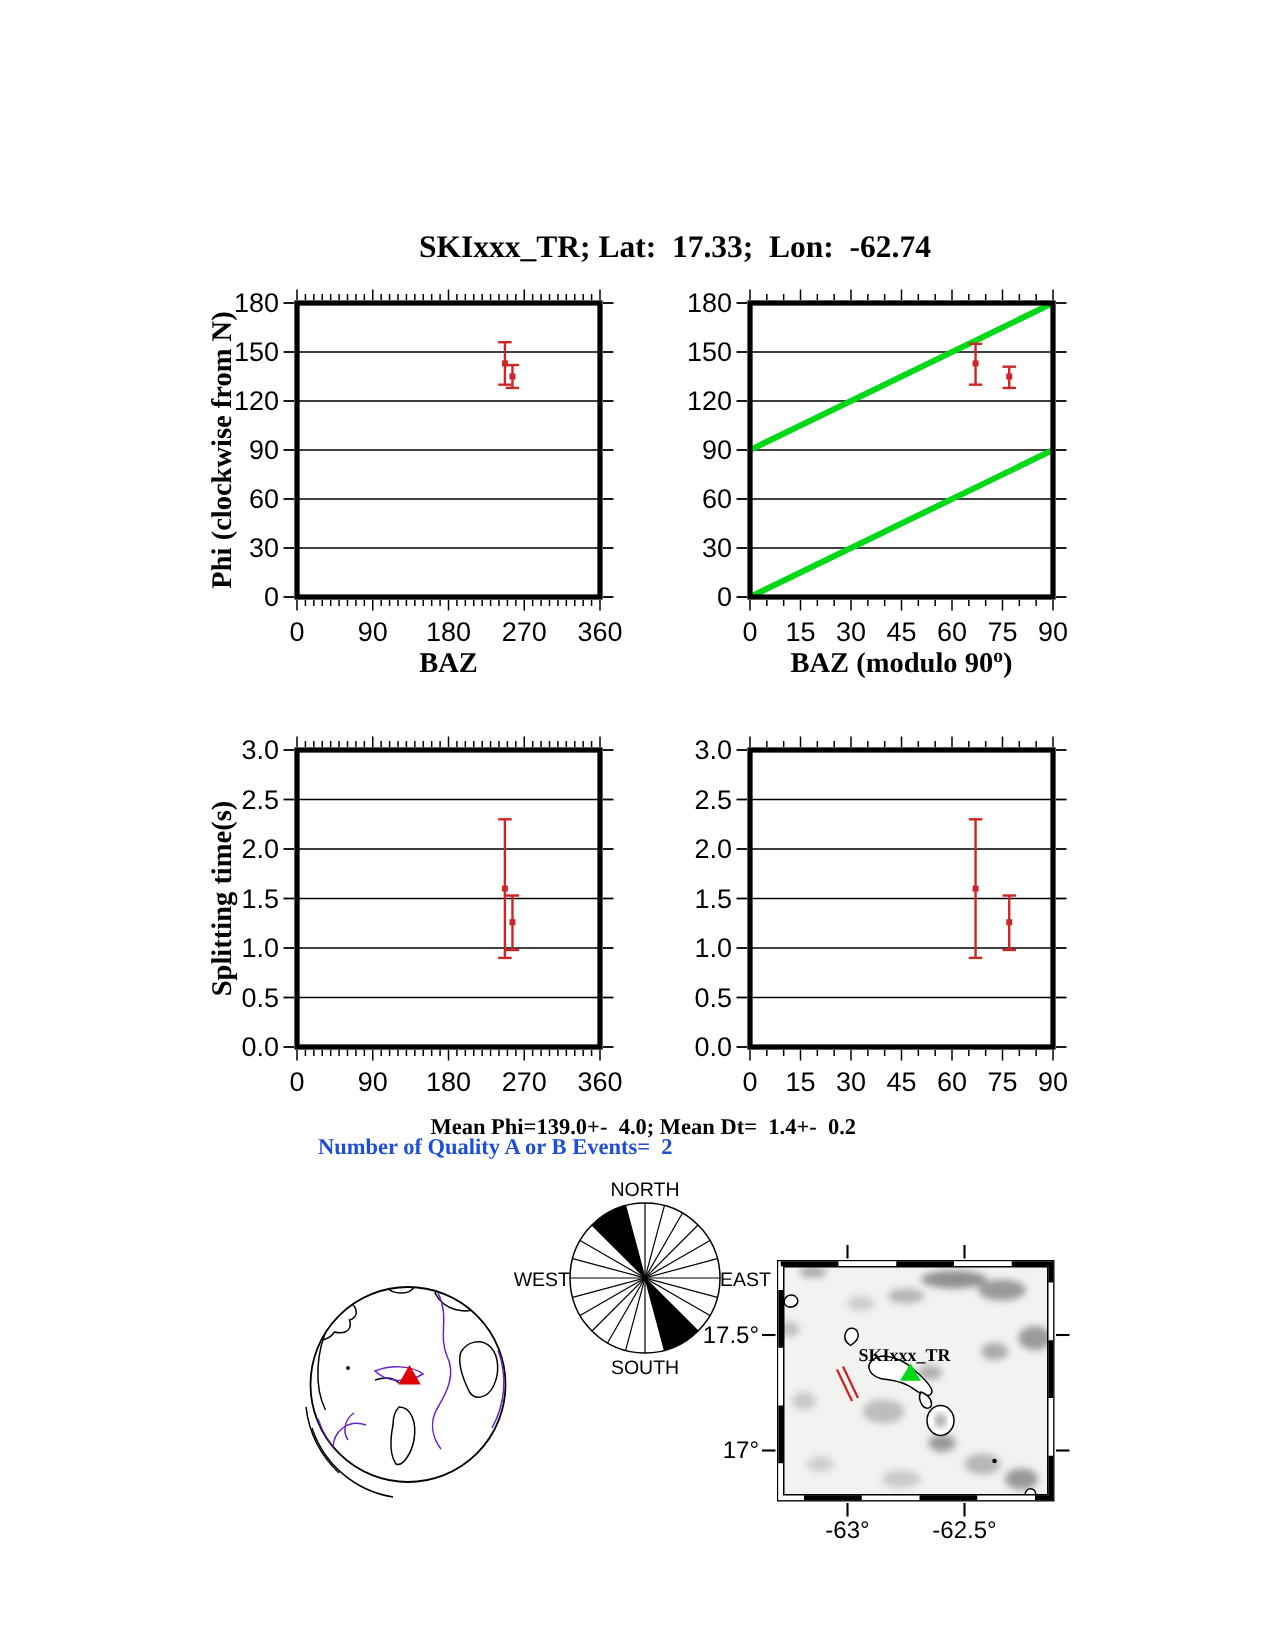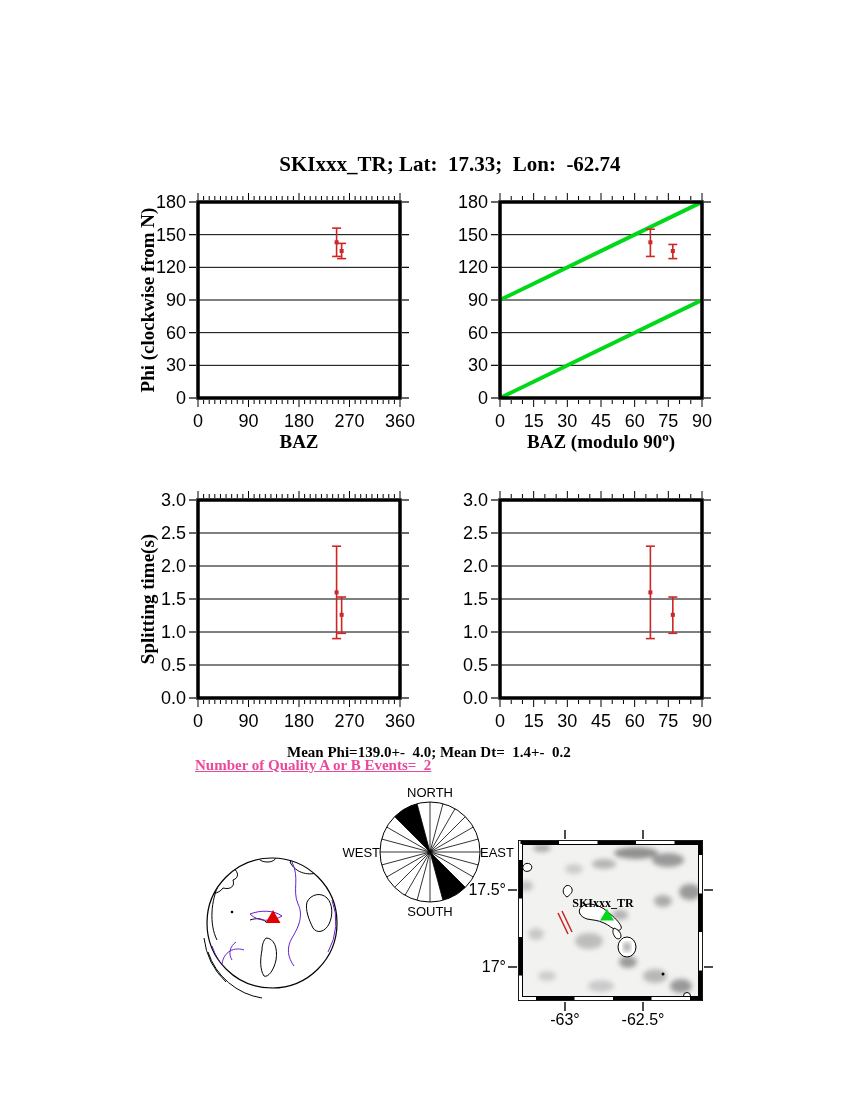--- a/index.html
+++ b/index.html
@@ -2,22 +2,22 @@
 <html><head>
 <meta charset="utf-8">
 <style>
   html,body{margin:0;padding:0;background:#fff;}
   .page{position:relative;width:738px;height:1100px;background:#fff;overflow:hidden;
         font-family:"Liberation Sans",sans-serif;}
   .title{position:absolute;left:130px;top:152px;width:640px;text-align:center;
          font:bold 21px "Liberation Serif",serif;color:#000;white-space:pre;}
   .summary1{position:absolute;left:253px;top:744px;font:bold 15px "Liberation Serif",serif;
             color:#000;white-space:pre;margin-left:34px;}
-  .summary2{position:absolute;left:195px;top:757px;font:bold 15px "Liberation Serif",serif;
-            color:#ec4899;white-space:pre;text-decoration:underline;}
+  .summary2{position:absolute;left:212px;top:757px;font:bold 15px "Liberation Serif",serif;
+            color:#1d4ed8;white-space:pre;}
   svg{position:absolute;left:0;top:0;}
   .tick{font:18px "Liberation Sans",sans-serif;fill:#000;}
   .axlabel{font:bold 19px "Liberation Serif",serif;fill:#000;}
   .rose-label{font:13px "Liberation Sans",sans-serif;fill:#000;}
   .coord{font:16px "Liberation Sans",sans-serif;fill:#000;}
   .station{font:bold 12px "Liberation Serif",serif;fill:#000;}
 </style>
 </head>
 <body>
 

